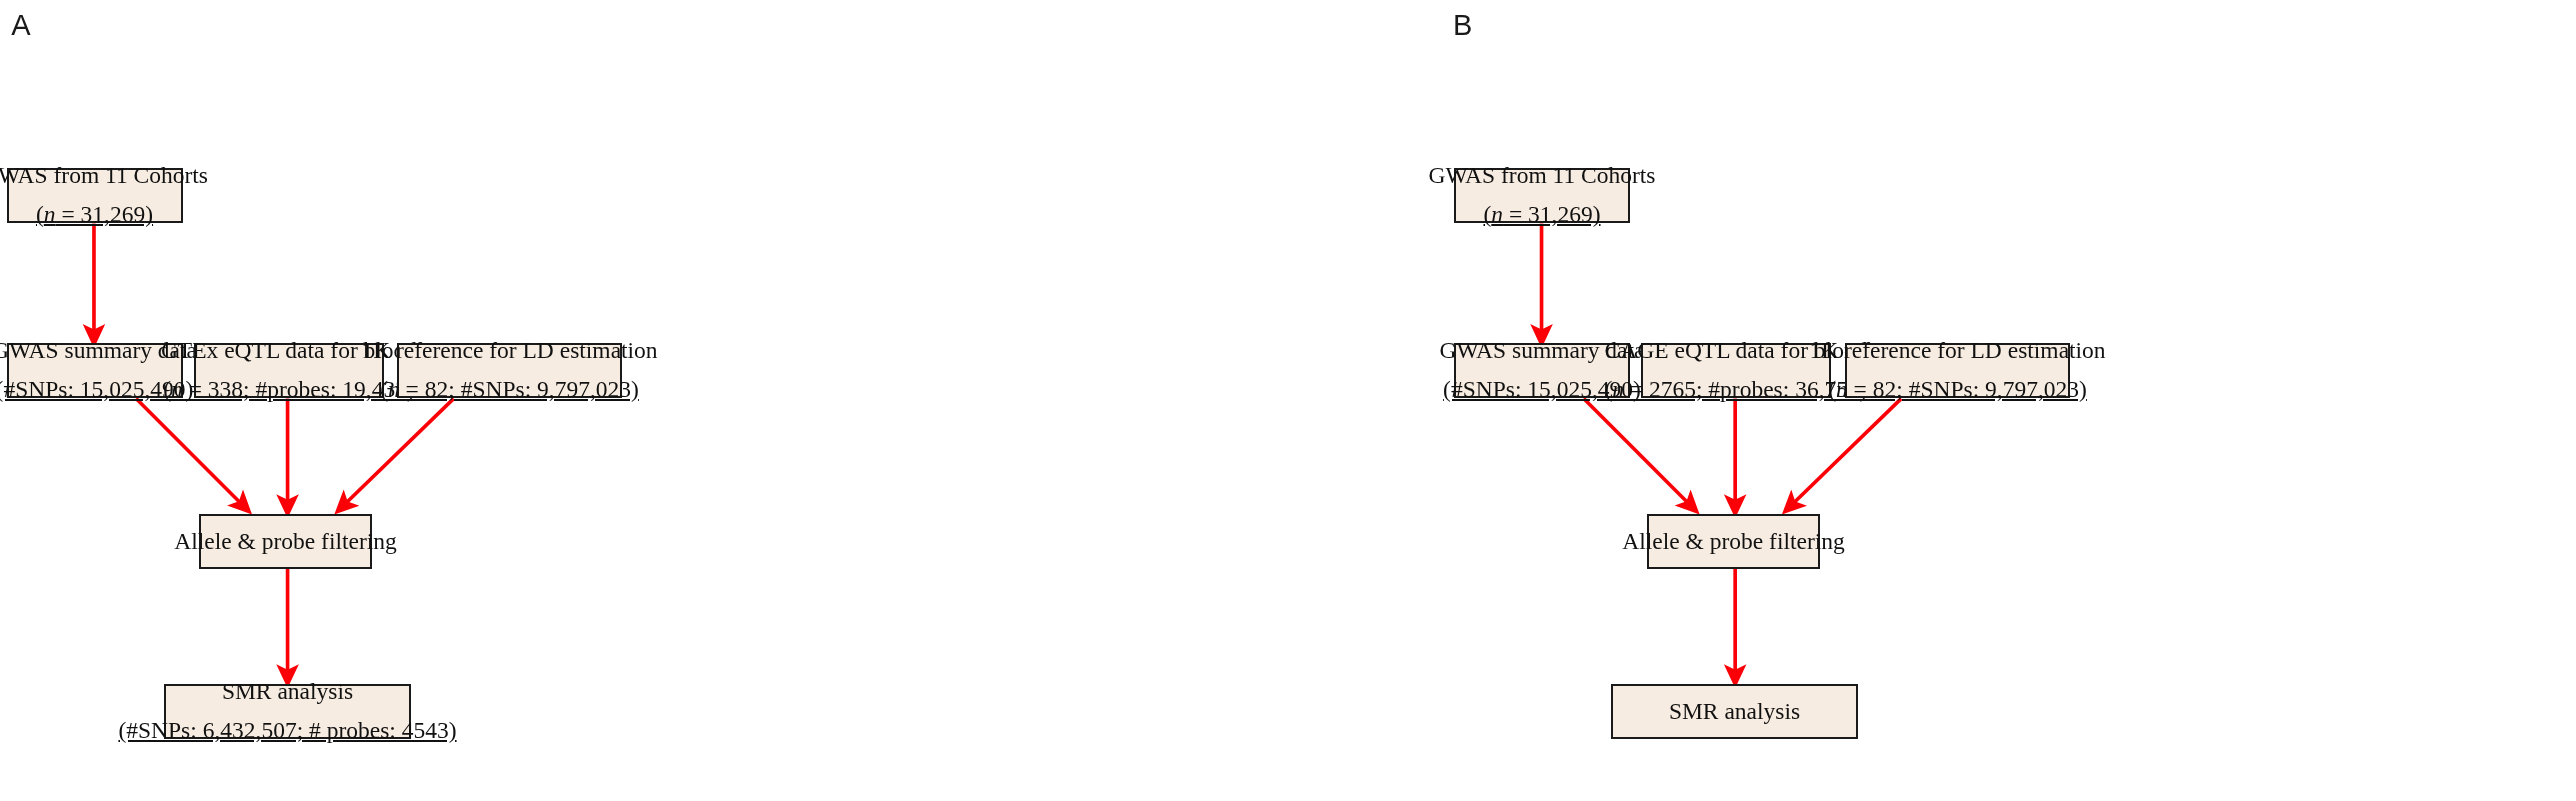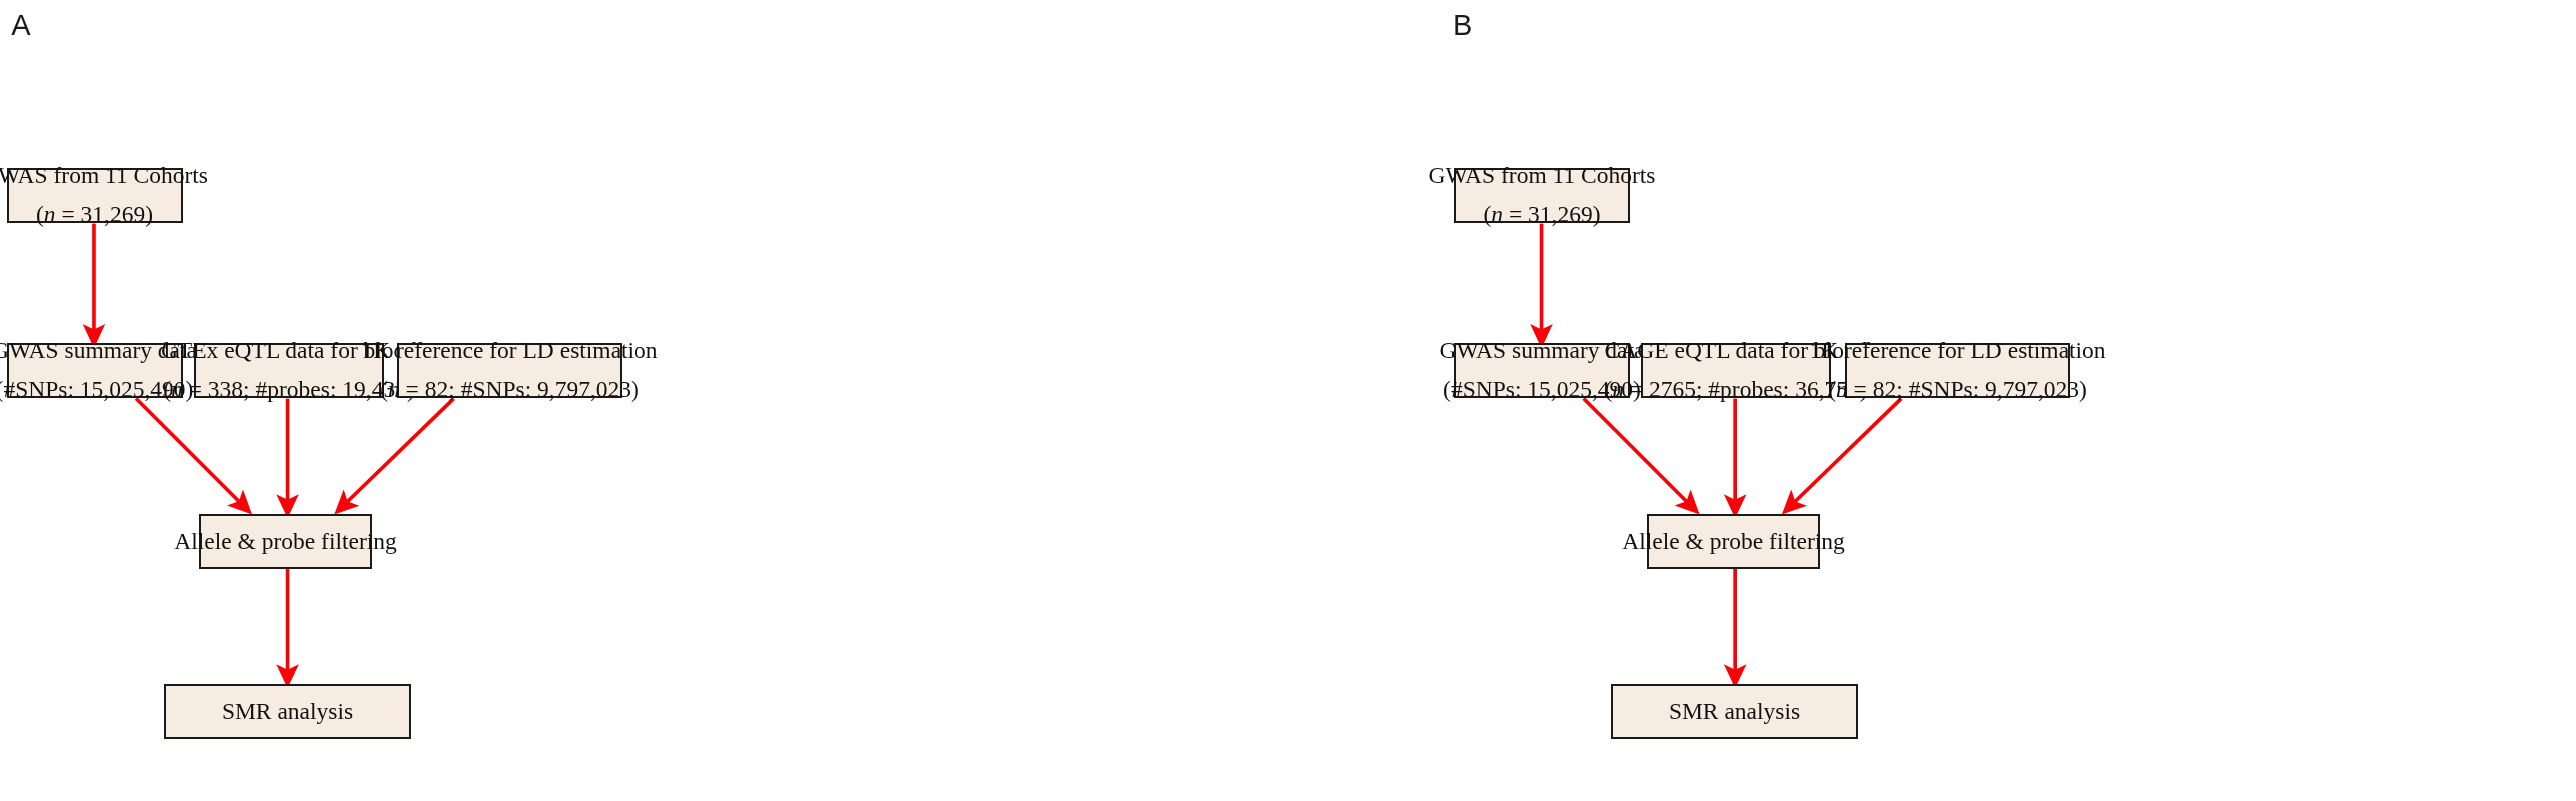--- a/index.html
+++ b/index.html
@@ -24,21 +24,21 @@
     flex-direction:column;
     align-items:center;
     justify-content:center;
     font-family:"Liberation Serif",serif;
     color:#111111;
     line-height:1.18;
     white-space:nowrap;
     z-index:3;
   }
   .node .ln{display:block;font-size:23.5px;}
-  .node .ln2{display:block;font-size:23.5px;margin-top:11px;}
+  .node .ln2{display:block;font-size:23.5px;margin-top:11px;text-decoration:underline;}
   .it{font-style:italic;}
 
   svg.wires{
     position:absolute;
     left:0;top:0;
     width:2576px;height:802px;
     z-index:1;
     overflow:visible;
   }
 </style>
@@ -108,20 +108,21 @@
     <span class="ln">1K reference for LD estimation</span>
     <span class="ln2"><span>(</span><span class="it">n</span><span> = 82; #SNPs: 9,797,023)</span></span>
   </div>
 
   <div class="node" style="left:199px;top:514px;width:173px;height:55px;">
     <span class="ln">Allele &amp; probe filtering</span>
   </div>
 
   <div class="node" style="left:164px;top:684px;width:247px;height:55px;">
     <span class="ln">SMR analysis</span>
+    <span class="ln2"><span>(#SNPs: 6,432,507; # probes: 4543)</span><span class="it"></span><span></span></span>
   </div>
 
   <div class="panel-letter" style="left:1453px;top:11.3px;">B</div>
 
   <div class="node" style="left:1454px;top:168px;width:176px;height:55px;">
     <span class="ln">GWAS from 11 Cohorts</span>
     <span class="ln2"><span>(</span><span class="it">n</span><span> = 31,269)</span></span>
   </div>
 
   <div class="node" style="left:1454px;top:343px;width:176px;height:55px;">

